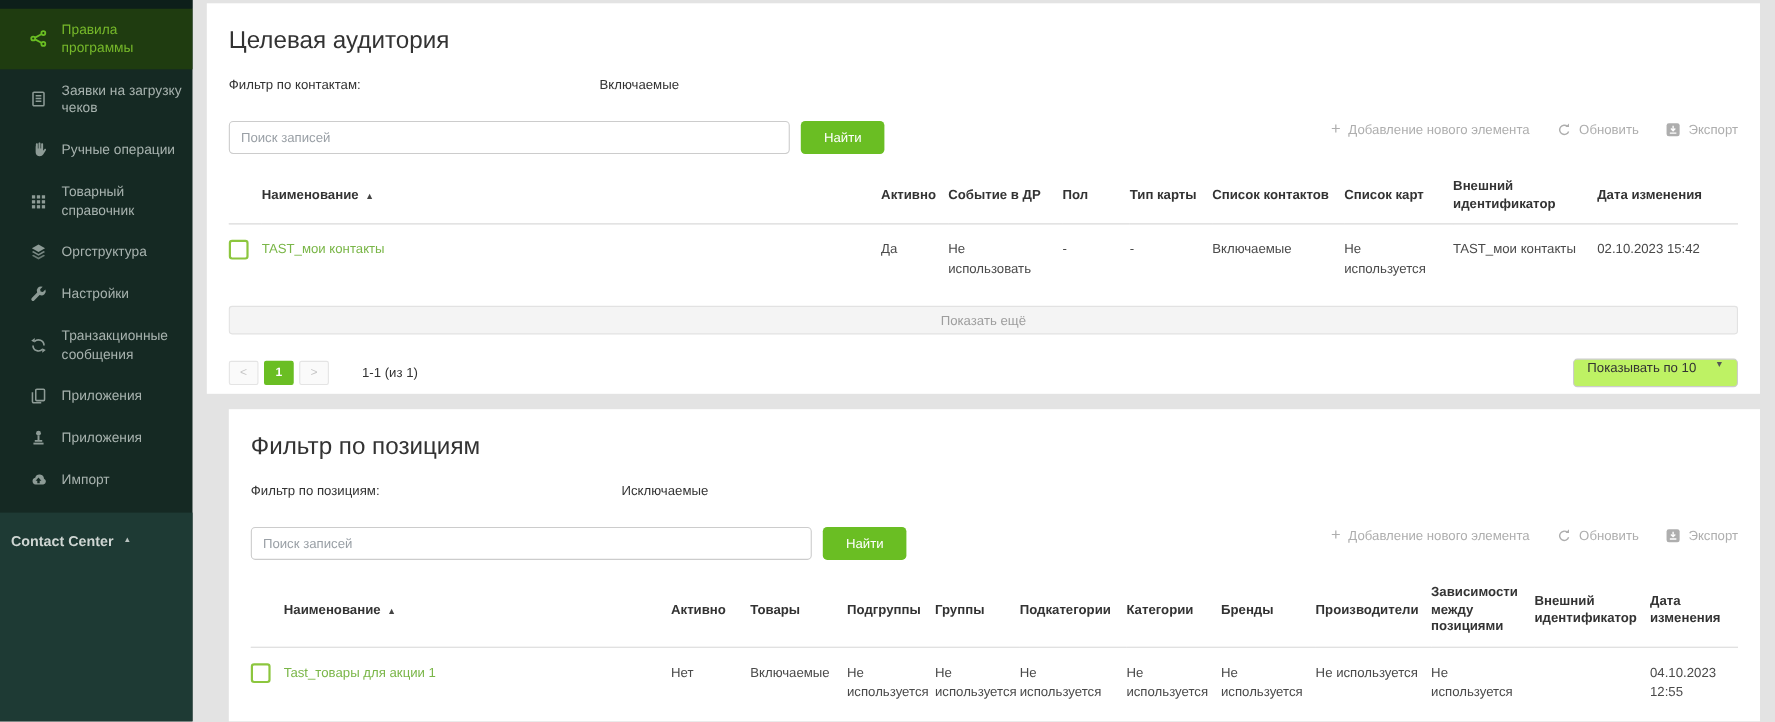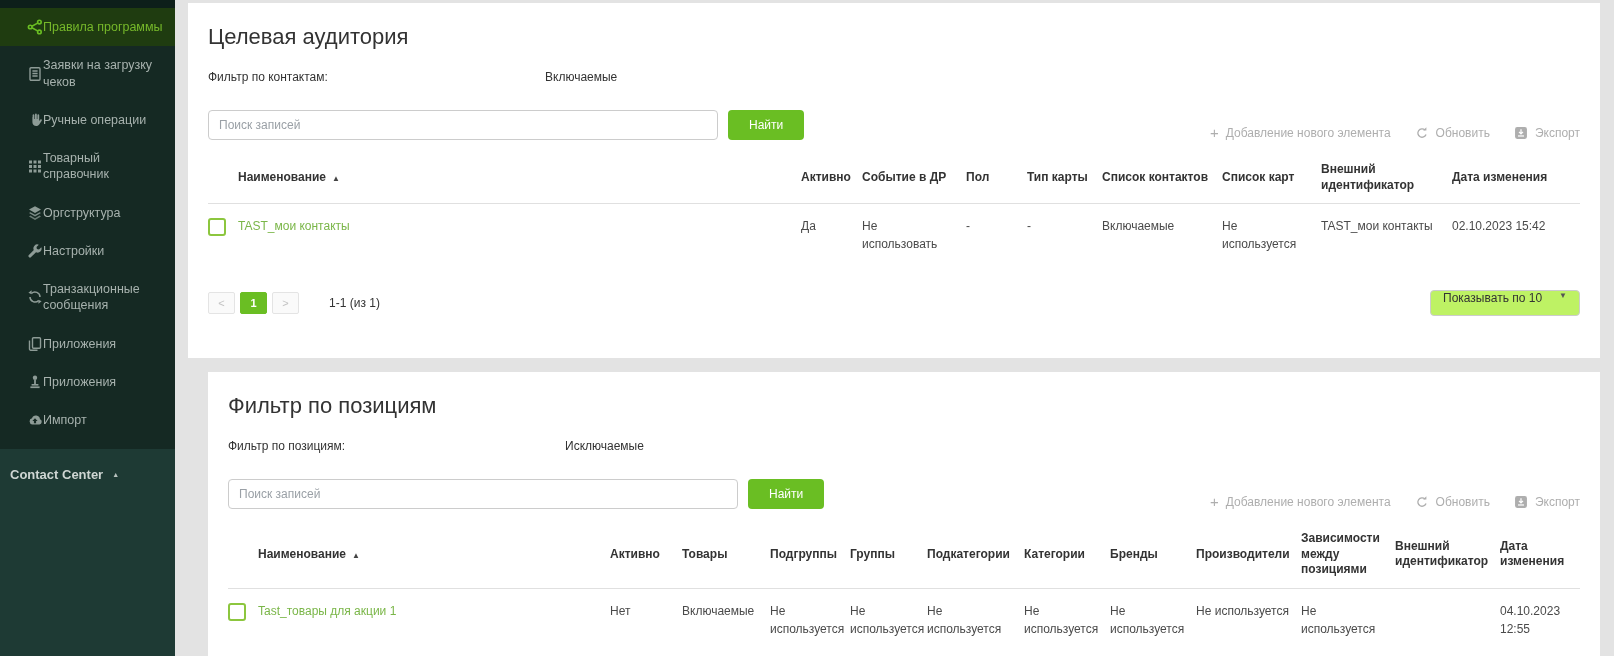--- a/index.html
+++ b/index.html
@@ -1,39 +1,39 @@
 <!DOCTYPE html>
 <html><head>
 <meta charset="utf-8">
 <style>
   html,body{margin:0;padding:0;overflow:hidden;}
   body{width:1614px;height:656px;display:flex;background:#e3e3e3;
        font-family:"Liberation Sans","DejaVu Sans",sans-serif;}
   
   .sidebar{flex:0 0 175px;width:175px;display:flex;flex-direction:column;background:#152923;}
   .side-nav{border-top:8px solid #0d1f1a;padding-bottom:10px;}
-  .side-item{display:flex;align-items:center;padding:11px 8px 11px 27px;
+  .side-item{display:flex;align-items:center;gap:13px;padding:11px 8px 11px 27px;
              color:#a7b2ae;font-size:12.5px;line-height:1.3;cursor:pointer;}
   .side-item.active{background:#1f3c10;color:#76b82a;}
   .side-icon{flex:0 0 16px;width:16px;height:16px;display:flex;align-items:center;color:#8d9b96;}
   .side-item.active .side-icon{color:#6abe23;}
   .side-icon svg{width:16px;height:16px;}
   .side-groups{flex:1;background:#1e3a34;padding-top:6px;}
   .side-group{display:flex;align-items:center;gap:9px;padding:12px 10px;
               color:#cfd6d3;font-weight:700;font-size:13px;cursor:pointer;}
   .chev{font-size:7px;color:#b9c2bf;}
   
   .main{flex:1;min-width:0;padding:3px 14px 0 13px;display:flex;flex-direction:column;gap:14px;}
   .panel{background:#fff;padding:21px 20px 24px;box-sizing:border-box;overflow:hidden;}
   .panel-0{height:355px;flex:0 0 355px;}
   .panel-1{flex:1;margin-left:20px;}
   .panel-title{font-size:22px;font-weight:500;color:#333;margin:0;}
   .filter-row{margin-top:20px;display:flex;font-size:12px;color:#333;}
   .filter-label{width:337px;}
-  .search-row{margin-top:26px;display:flex;align-items:flex-end;}
+  .search-row{margin-top:26px;display:flex;align-items:flex-start;}
   .search-input{width:510px;height:30px;box-sizing:border-box;border:1px solid #ccc;border-radius:4px;
                 padding:0 10px;font-size:12px;color:#333;outline:none;}
   .search-input::placeholder{color:#9aa0a6;}
   .btn-find{margin-left:10px;height:30px;padding:0 21px;background:#6abe23;color:#fff;border:none;
             border-radius:4px;font-size:12px;cursor:pointer;}
   .toolbar{margin-left:auto;display:flex;align-items:center;gap:24px;color:#aeaeae;font-size:12px;}
   .tb-item{display:flex;align-items:center;gap:7px;cursor:pointer;white-space:nowrap;}
   .tb-plus{font-size:15px;line-height:1;}
   .tb-ic{display:flex;}
   .tb-ic svg{width:14px;height:14px;}
@@ -262,20 +262,21 @@
             <td>Не использовать</td>
             <td>-</td>
             <td>-</td>
             <td>Включаемые</td>
             <td>Не используется</td>
             <td>TAST_мои контакты</td>
             <td>02.10.2023 15:42</td>
           </tr>
         </tbody>
       </table>
+      <div class="show-more">Показать ещё</div>
       <div class="pag-row">
         <div class="pager">
           <div class="pg-btn pg-nav">&lt;</div>
           <div class="pg-btn pg-page">1</div>
           <div class="pg-btn pg-nav">&gt;</div>
         </div>
         <span class="pag-range">1-1 (из 1)</span>
         <div class="page-size">
           <span>Показывать по 10</span>
           <span class="caret">▼</span>

